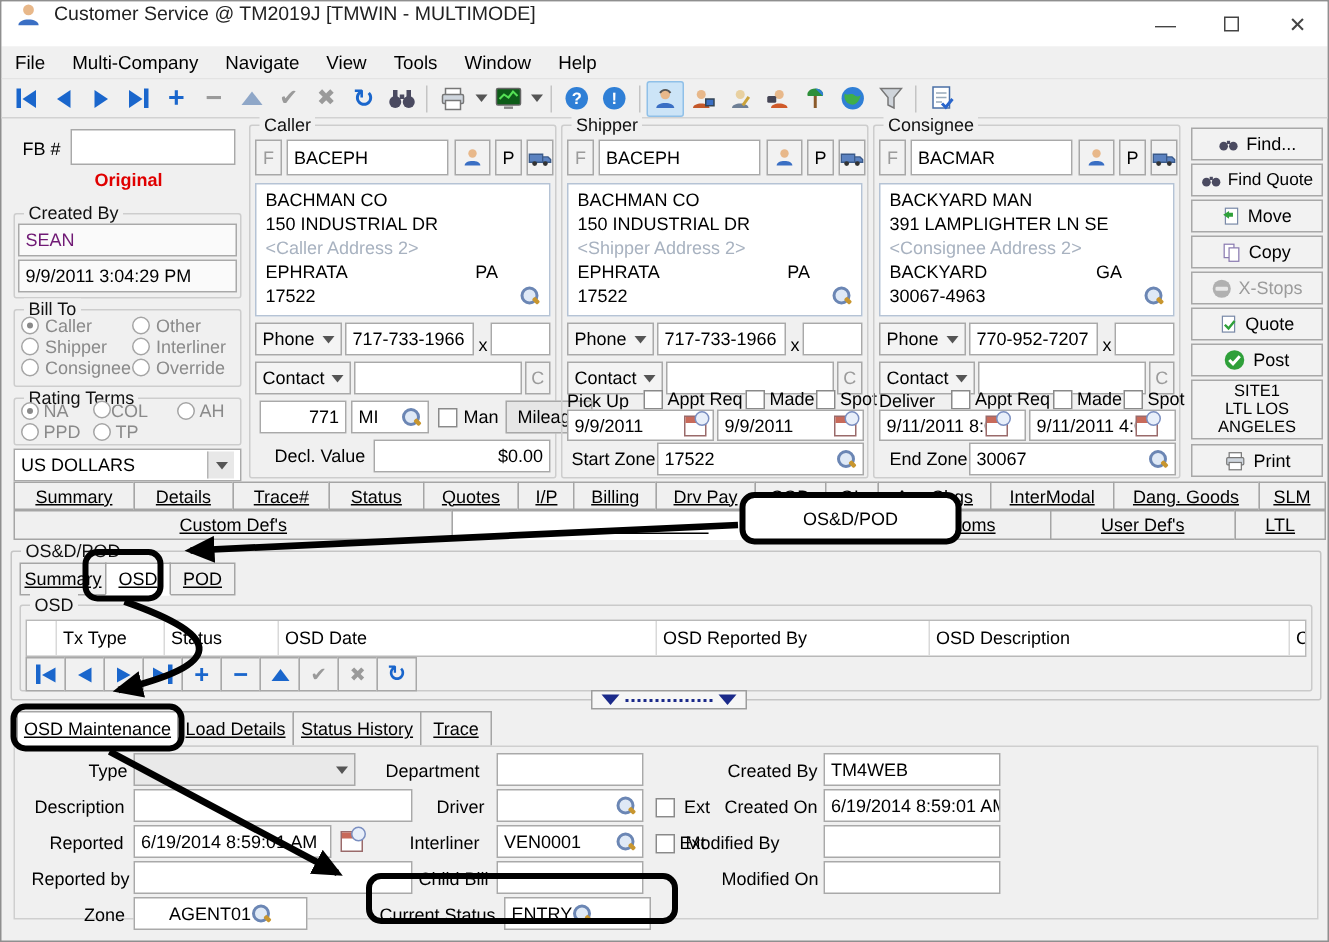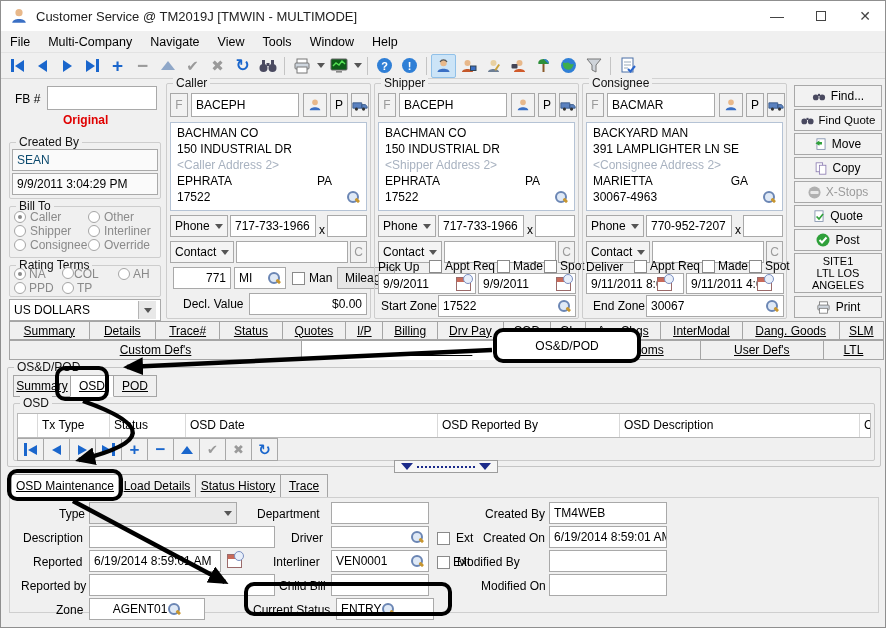--- a/index.html
+++ b/index.html
@@ -3,21 +3,21 @@
 <meta charset="utf-8">
 <style>
   * { box-sizing: border-box; margin:0; padding:0; }
   html,body { background:#d8d8d8; }
   #screen {
     position:relative; width:886px; height:628px; overflow:hidden;
     background:#f0f0f0; border:1px solid #8f8f8f;
     font-family:"Liberation Sans","DejaVu Sans",sans-serif; font-size:12px; color:#000;
   }
   
-  #titlebar { position:absolute; left:0; top:0; right:0; height:30px; background:#fff; display:flex; align-items:center; }
+  #titlebar { position:absolute; left:0; top:0; right:0; height:30px; background:#fff; display:flex; }
   #titlebar .title { margin-left:8px; font-size:13px; color:#222; }
   .winctl { position:absolute; top:0; width:40px; height:30px; display:flex; align-items:center; justify-content:center; color:#444; font-size:14px; }
   #menubar { position:absolute; left:0; top:30px; right:0; height:22px; background:#f0f0f0; display:flex; align-items:center; gap:0; border-bottom:1px solid #e3e3e3; }
   #menubar .menu { padding:12px 9px; font-size:12.5px; }
   #toolbar { position:absolute; left:0; top:52px; right:0; height:26px; background:#f0f0f0; border-bottom:1px solid #d2d2d2; display:flex; align-items:center; padding-left:4px; }
   .tool { width:25px; height:24px; display:flex; align-items:center; justify-content:center; gap:1px; }
   .tool.sel { background:#cce4f7; border:1px solid #90c0e8; border-radius:2px; }
   .tsep { width:1px; height:18px; background:#c4c4c4; margin:0 4px; }
   .caret { width:0;height:0;border-left:4px solid transparent;border-right:4px solid transparent;border-top:5px solid #555; margin-left:1px; }
   
@@ -230,21 +230,21 @@
     </span>
   </div>
 
   <span class="lbl" style="left:14px;top:91px">FB #</span>
   <div class="inp" style="left:46px;top:85px;width:110px;height:24px"></div>
   <span class="lbl red" style="left:62px;top:112px">Original</span>
 
   <div class="grp" style="left:8px;top:141px;width:152px;height:57px">
     <span class="grp-label">Created By</span>
   </div>
-  <div class="inp dis" style="left:11px;top:148px;width:146px;height:22px;background:#fafafa;color:#0c4a6e">SEAN</div>
+  <div class="inp dis" style="left:11px;top:148px;width:146px;height:22px;background:#fafafa;color:#701a75">SEAN</div>
   <div class="inp dis" style="left:11px;top:172px;width:146px;height:22px;background:#fafafa;color:#000">9/9/2011 3:04:29 PM</div>
 
   <div class="grp" style="left:8px;top:205px;width:152px;height:52px">
     <span class="grp-label">Bill To</span>
     <span class="lbl gray" style="left:4px;top:3px;display:flex;gap:4px;align-items:center">
         <span class="rad on"></span>
         <span>Caller</span>
       </span>
     <span class="lbl gray" style="left:78px;top:3px;display:flex;gap:4px;align-items:center">
         <span class="rad"></span>
@@ -448,21 +448,21 @@
         <path d="M1 3h10v6H1zM11 5h4l2 2v2h-6z" fill="#5b82c0" stroke="#3a5a8a"></path>
         <circle cx="5" cy="10" r="1.8" fill="#333"></circle>
         <circle cx="13" cy="10" r="1.8" fill="#333"></circle>
       </svg>
     </div>
   <div class="addr" style="left:585px;top:121px;width:197px;height:89px">
     <div>BACKYARD MAN</div>
     <div>391 LAMPLIGHTER LN SE</div>
     <div class="ghost">&lt;Consignee Address 2&gt;</div>
     <div style="display:flex;justify-content:space-between;padding-right:28px">
-        <span>MARIETTA</span>
+        <span>BACKYARD</span>
         <span>GA</span>
       </div>
     <div style="display:flex;justify-content:space-between;align-items:center">
         <span>30067-4963</span>
         <span class="mag"></span>
       </div>
   </div>
   <div class="combo" style="left:585px;top:214px;width:58px;height:22px">
       <span>Phone</span>
       <span class="caret"></span>

